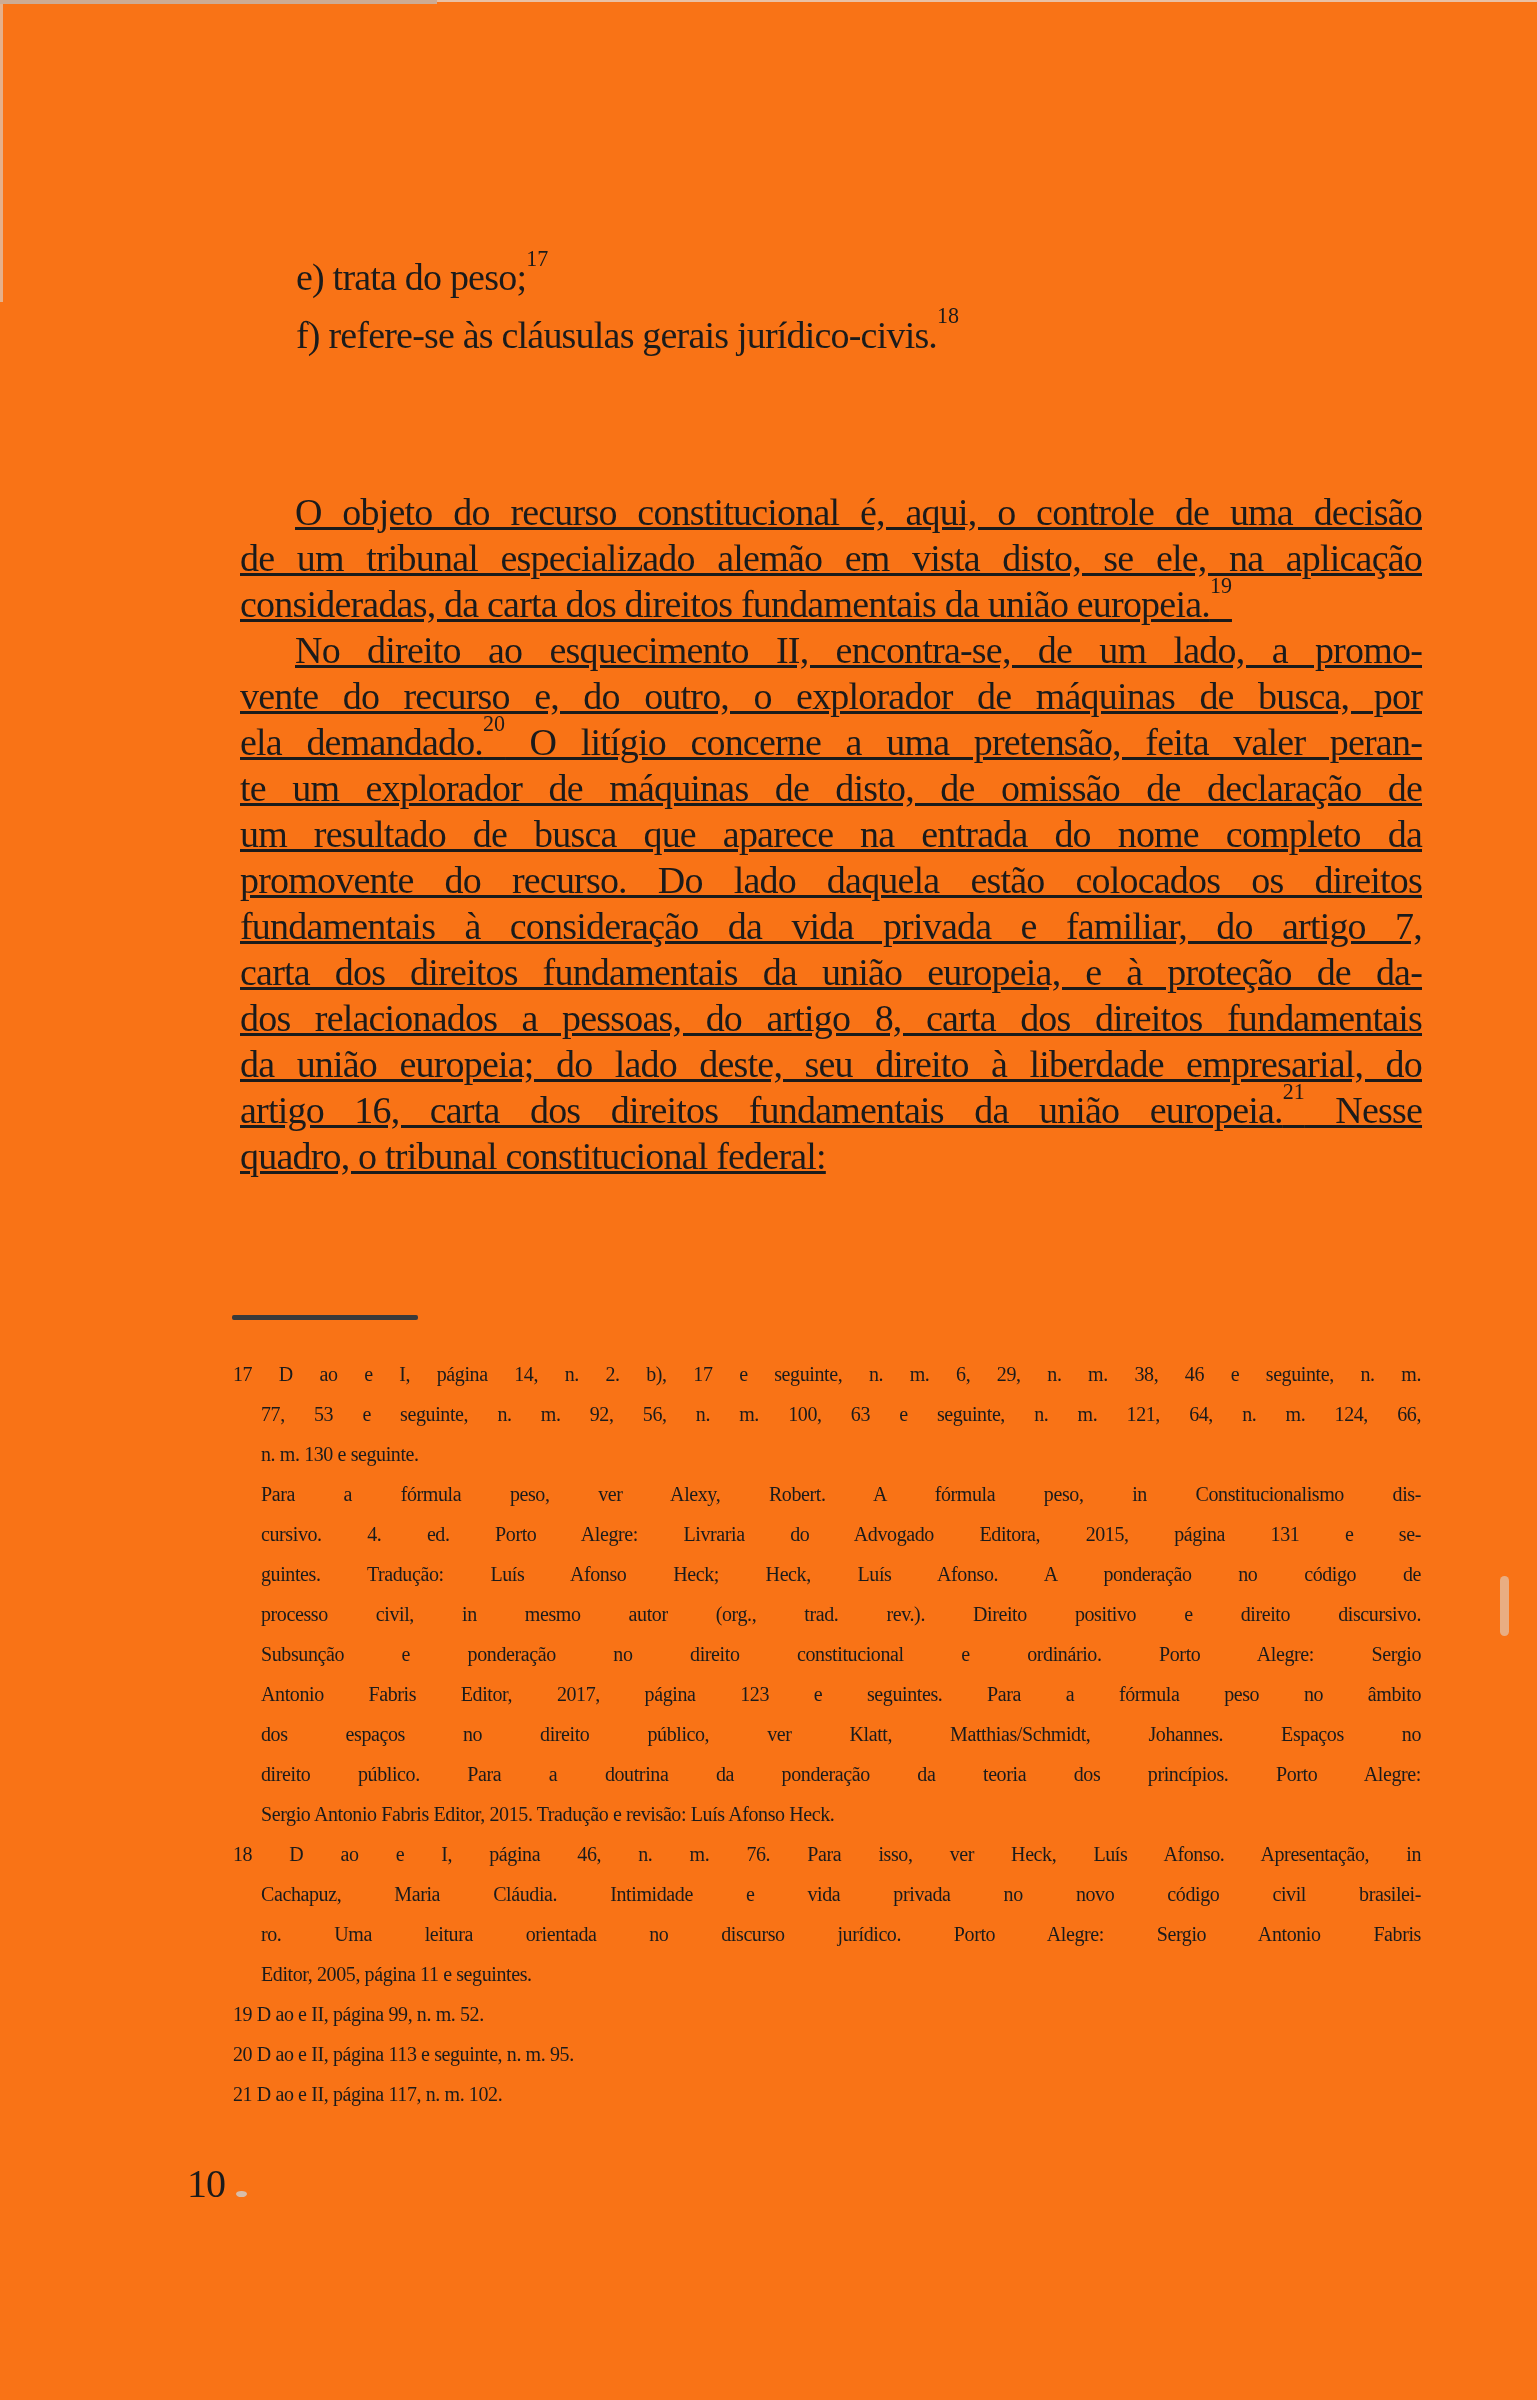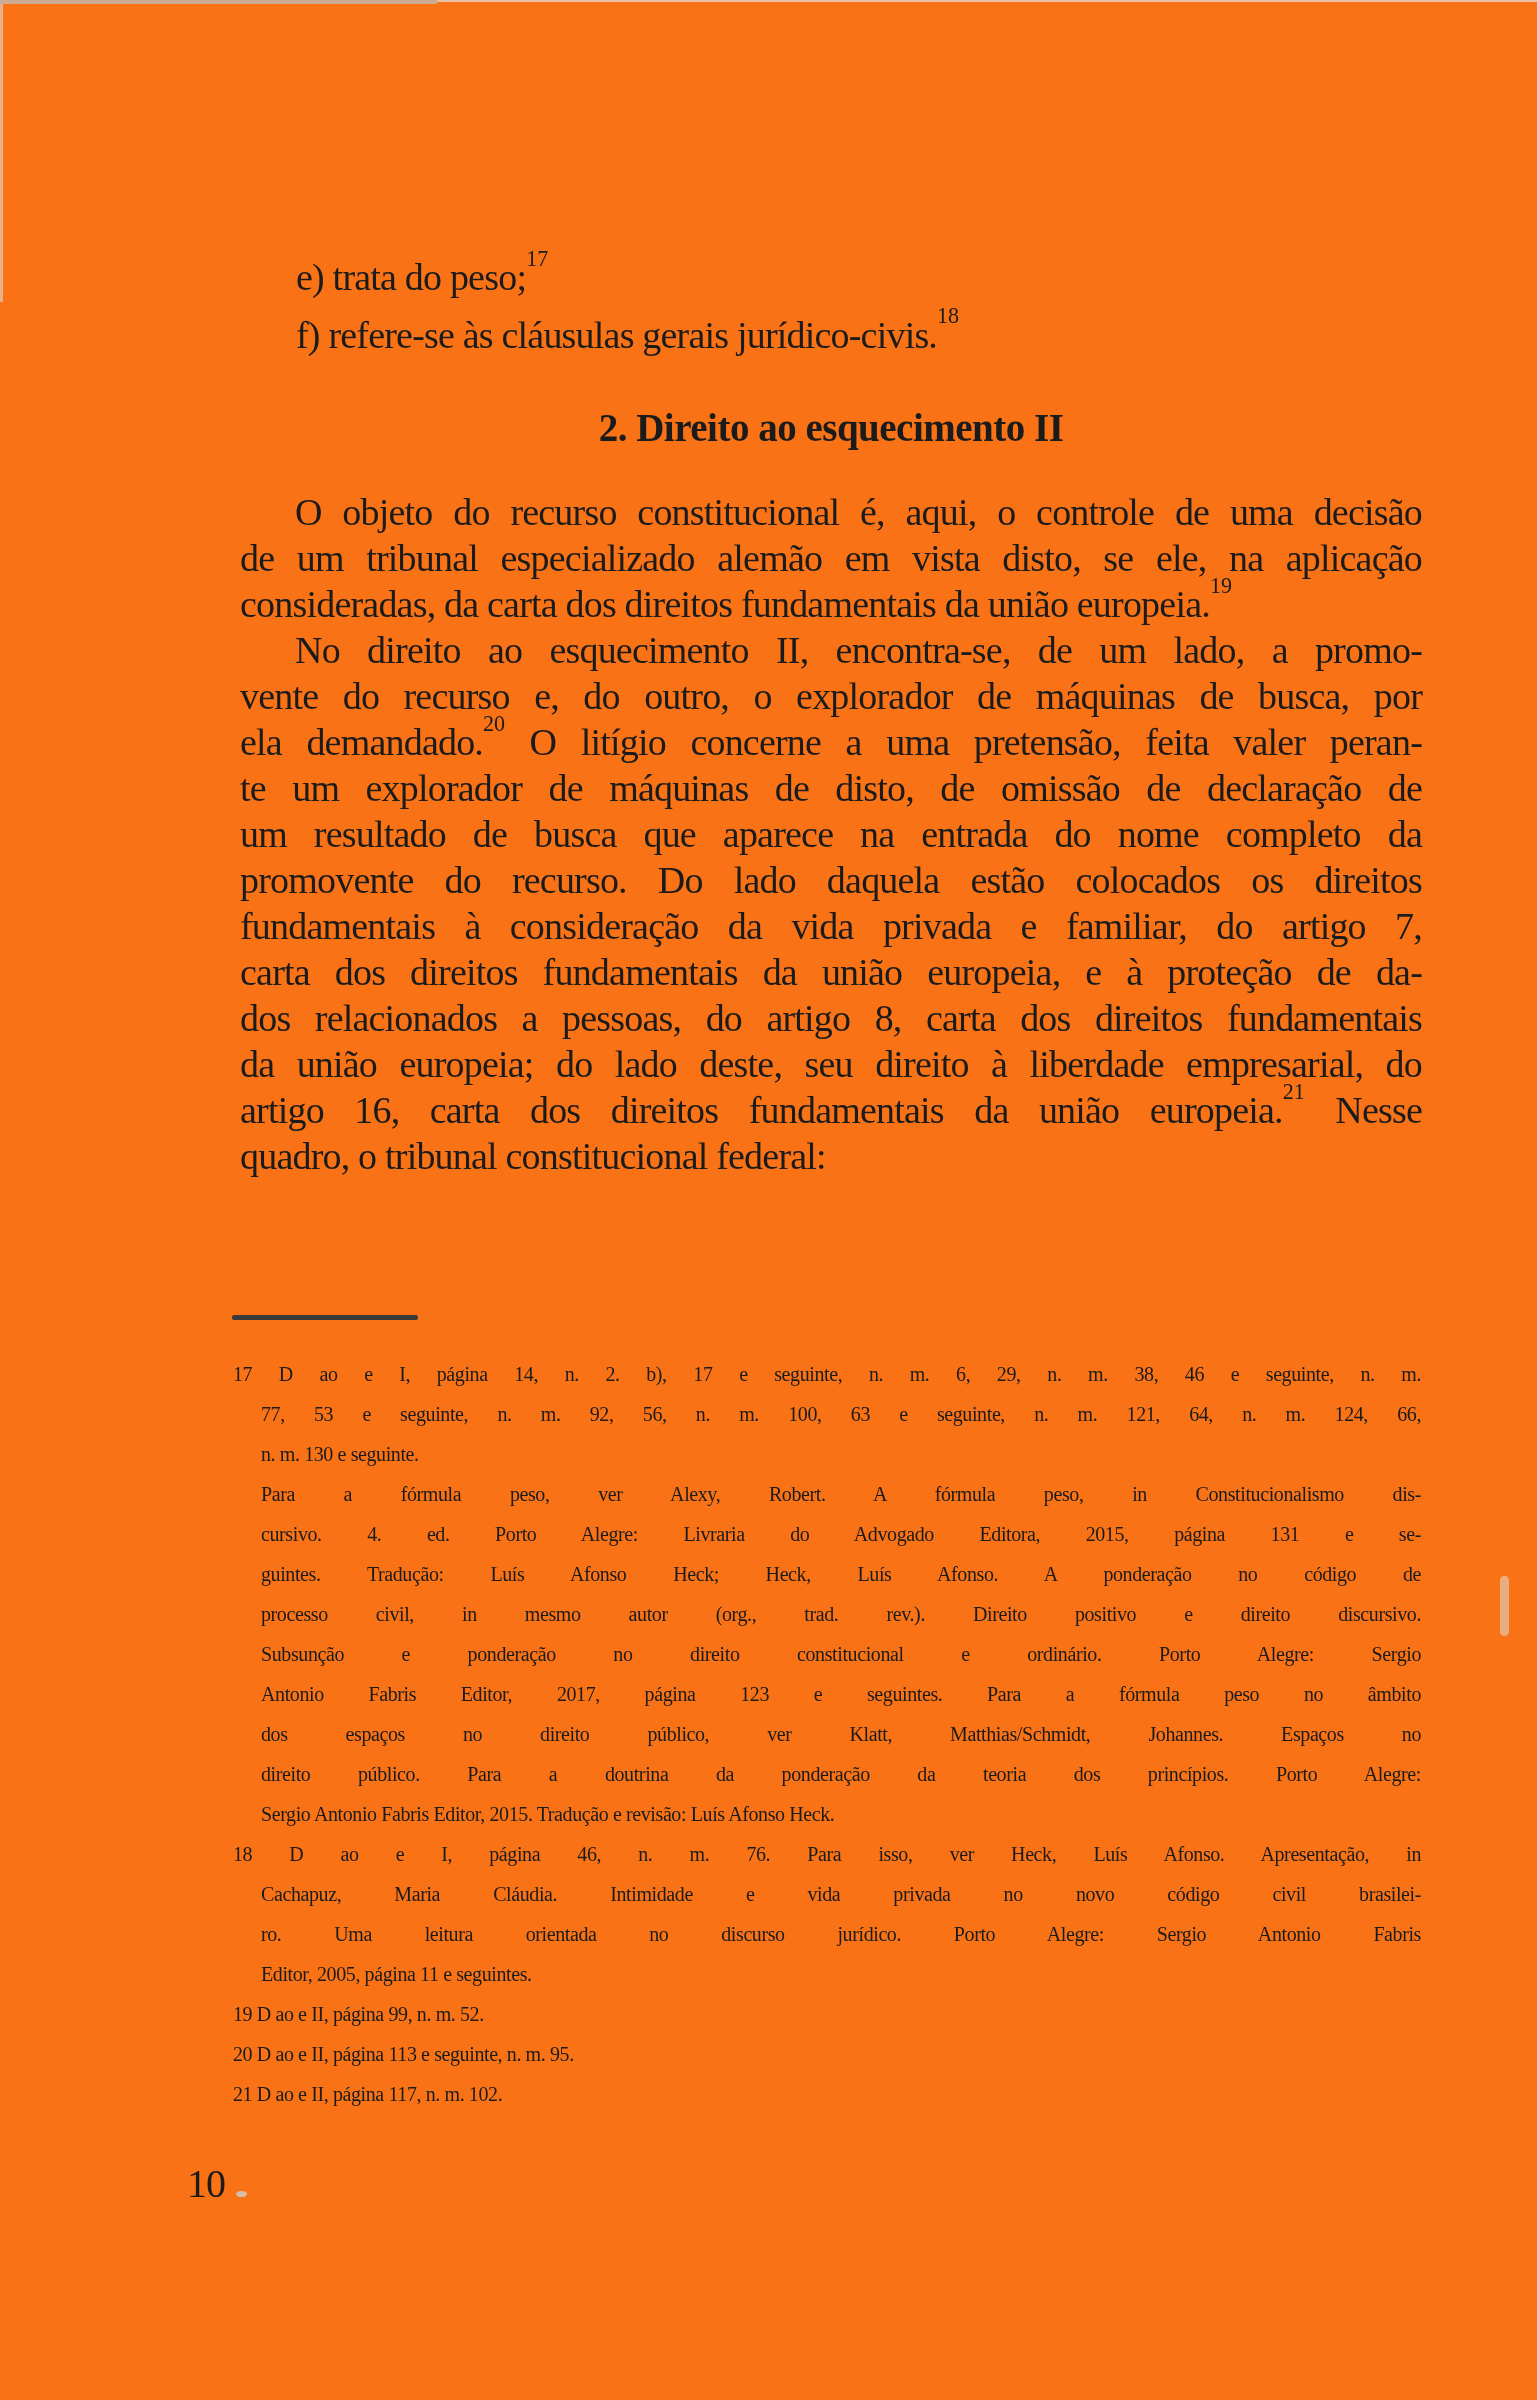--- a/index.html
+++ b/index.html
@@ -60,20 +60,21 @@
   }
 
   
   .bodytext {
     position: absolute;
     left: 240px; top: 489px;
     width: 1182px;
     font-size: 38px;
     line-height: 46px;
     letter-spacing: -0.8px;
+    text-decoration: underline;
   }
   .para .tline {
     text-align: justify;
     text-align-last: justify;
   }
   .para .tline:last-child { text-align-last: left; }
   .para .tline:first-child { text-indent: 55px; }
 
   
   .separator {
@@ -120,21 +121,20 @@
   <div class="art art-top2"></div>
   <div class="art art-left"></div>
   <div class="art art-smudge"></div>
   <div class="art art-speck"></div>
 
   <div class="intro">
       <div class="tline">e) trata do peso;<sup class="fnref">17</sup></div>
       <div class="tline">f) refere-se às cláusulas gerais jurídico-civis.<sup class="fnref">18</sup></div>
     </div>
 
-  <h2 class="heading">2. Direito ao esquecimento II</h2>
 
   <div class="bodytext">
     <div class="para">
         <div class="tline">O objeto do recurso constitucional é, aqui, o controle de uma decisão</div>
         <div class="tline">de um tribunal especializado alemão em vista disto, se ele, na aplicação</div>
         <div class="tline">consideradas, da carta dos direitos fundamentais da união europeia.<sup class="fnref">19</sup></div>
       </div>
     <div class="para">
         <div class="tline">No direito ao esquecimento II, encontra-se, de um lado, a promo-</div>
         <div class="tline">vente do recurso e, do outro, o explorador de máquinas de busca, por</div>

